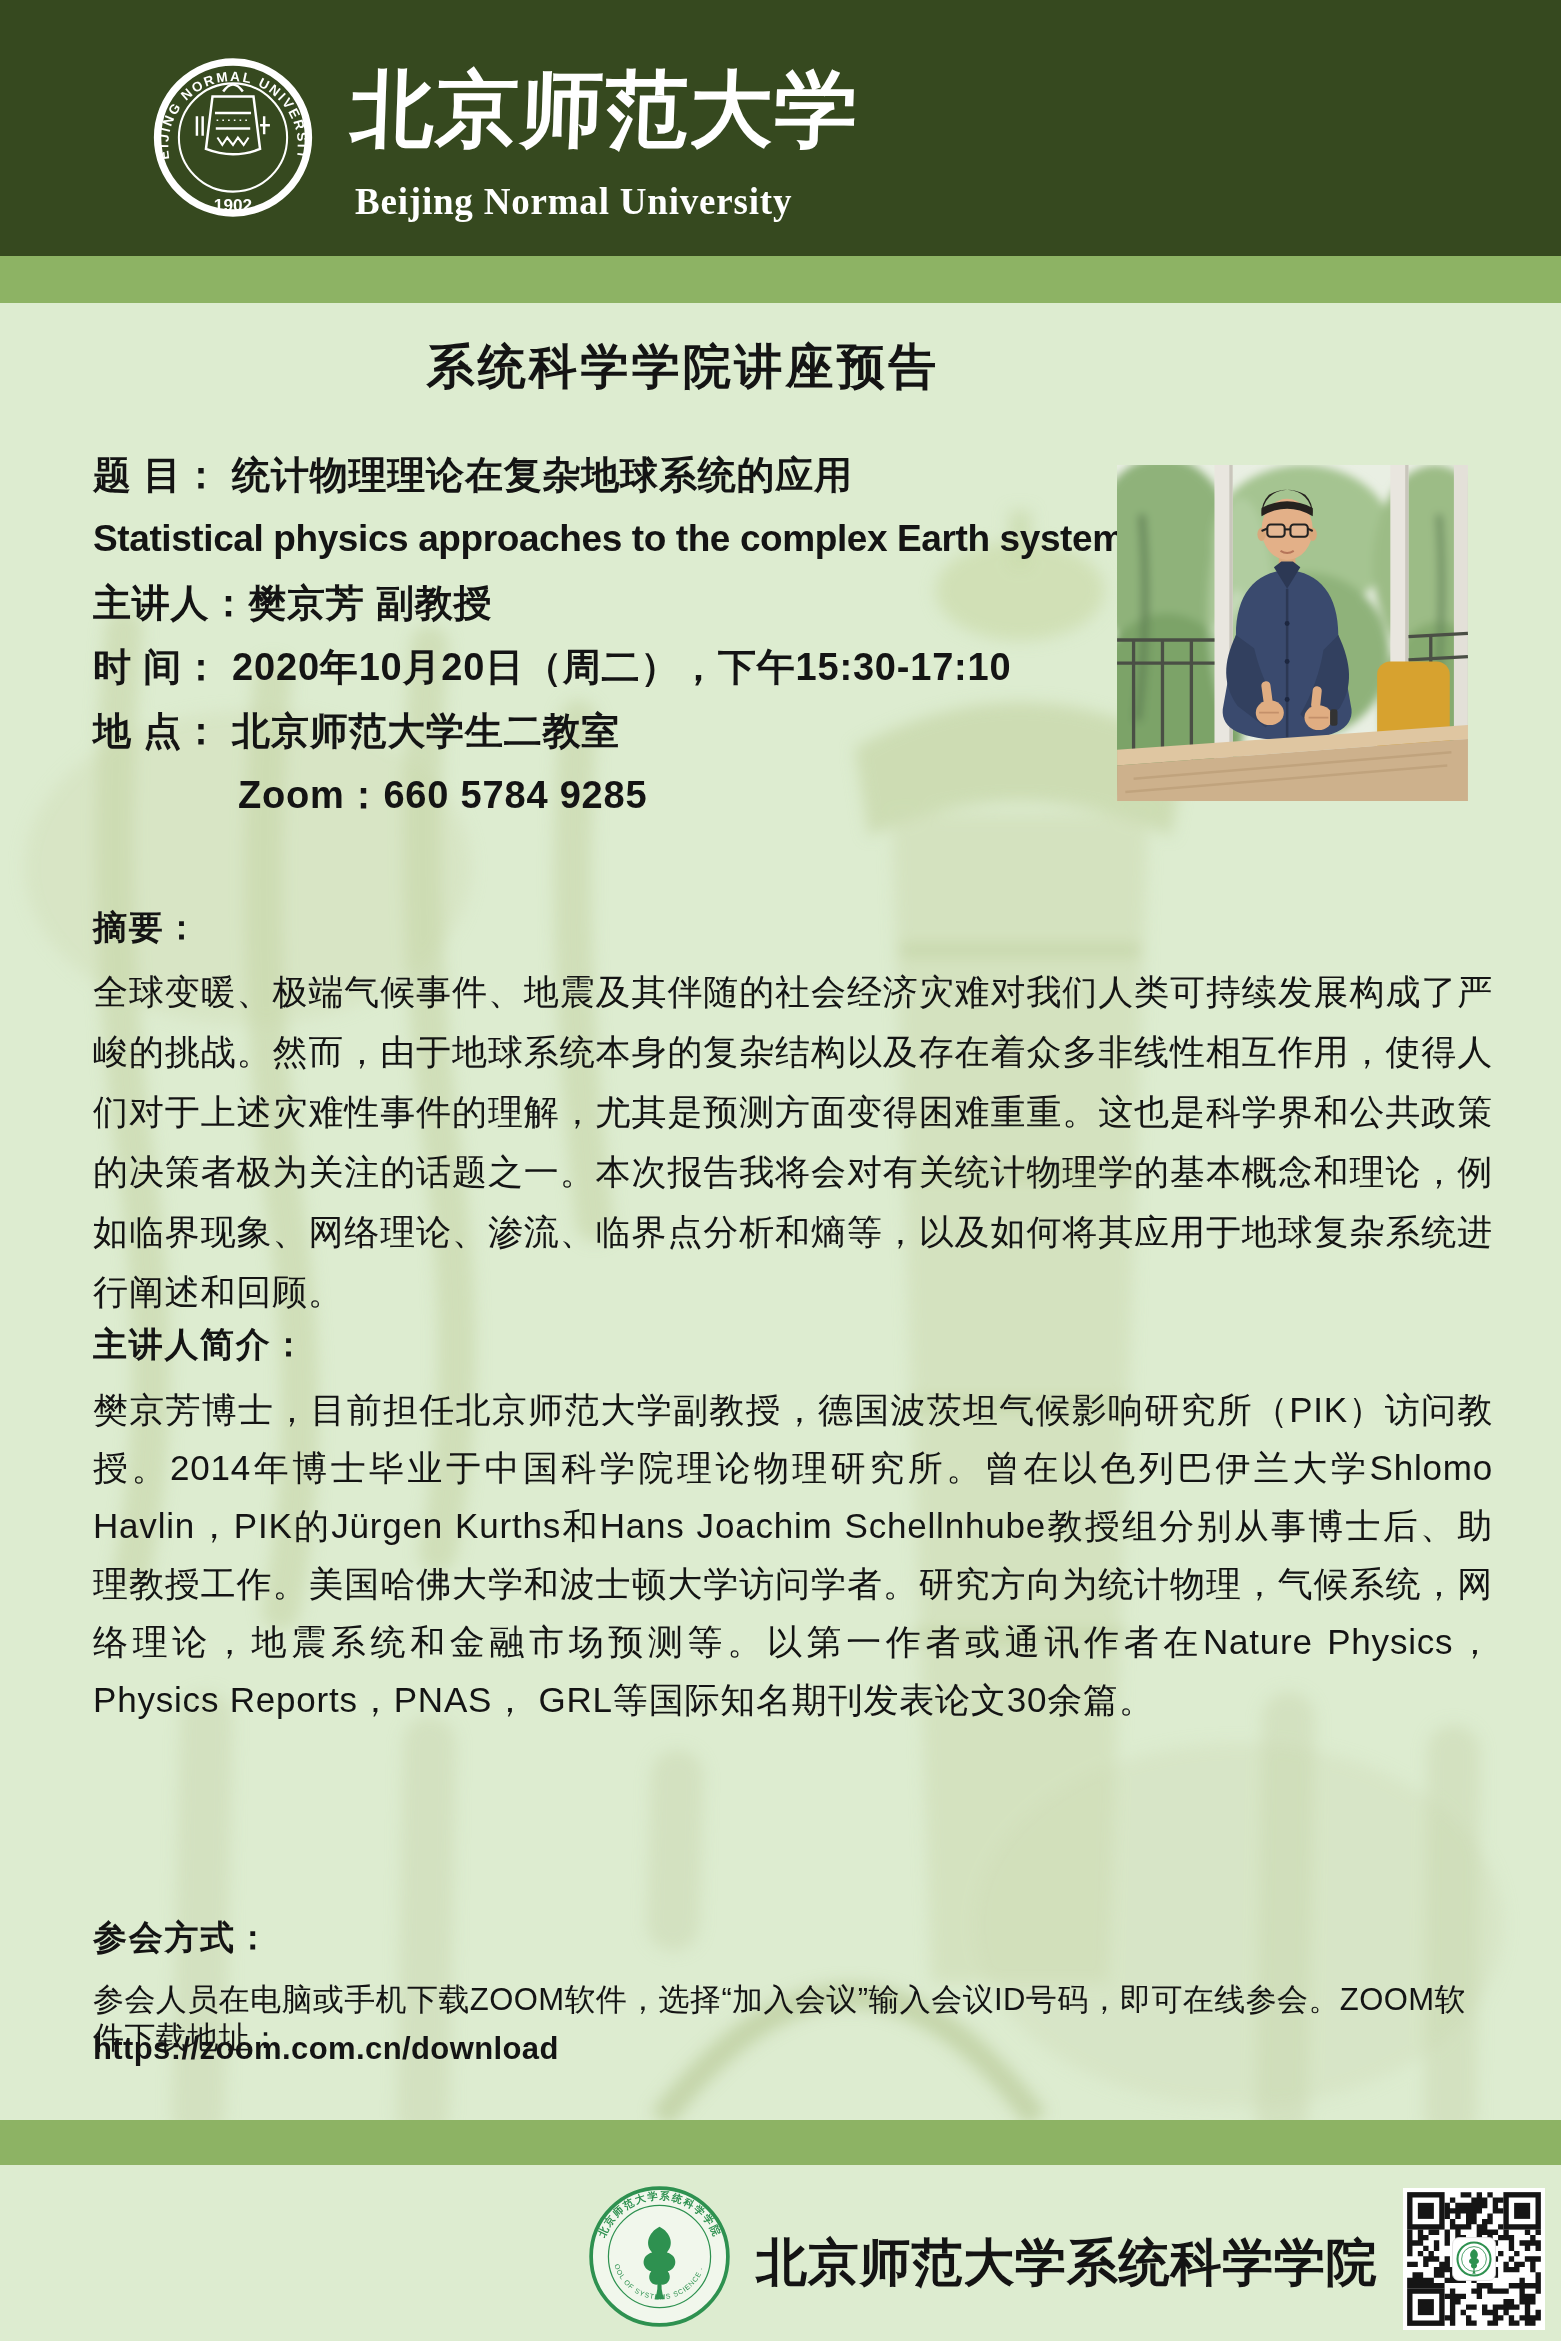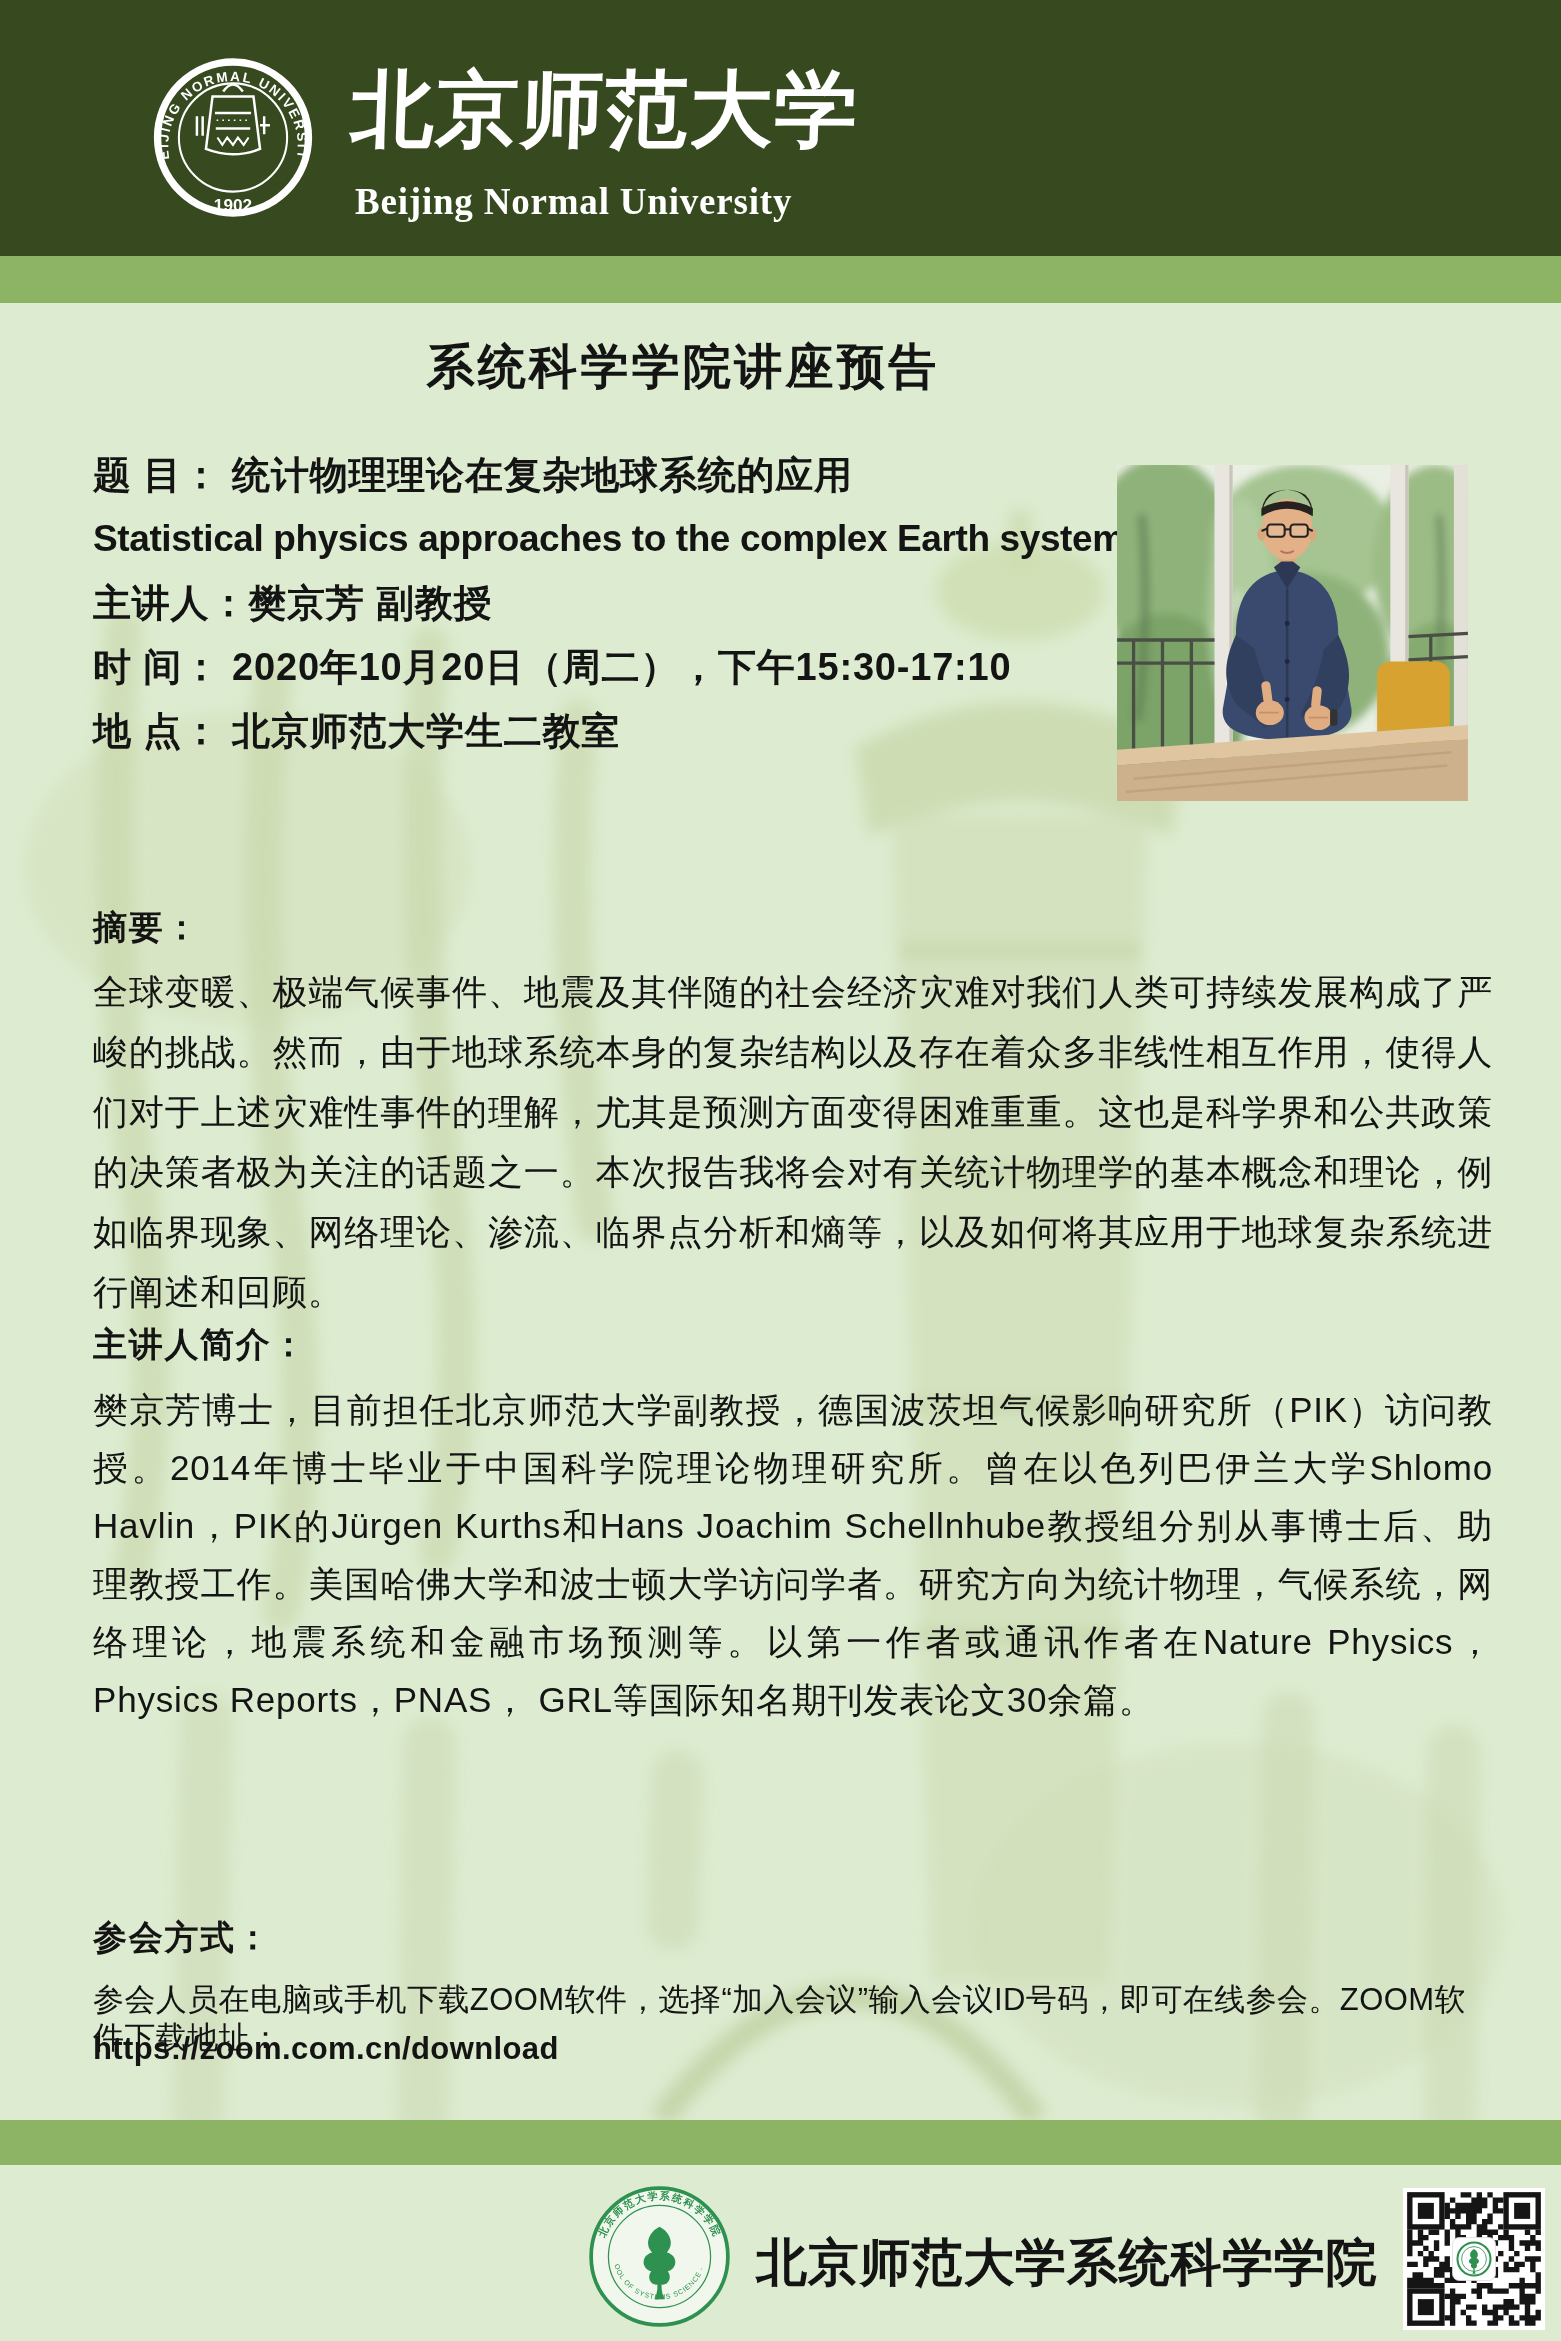--- a/index.html
+++ b/index.html
@@ -119,20 +119,21 @@
   <div class="abs band top"></div>
 
   <div class="abs page-title">系统科学学院讲座预告</div>
 
   <div class="abs info">
     <div class="info-row">题 目： 统计物理理论在复杂地球系统的应用</div>
     <div class="info-row en">Statistical physics approaches to the complex Earth system</div>
     <div class="info-row">主讲人：樊京芳 副教授</div>
     <div class="info-row">时 间： 2020年10月20日（周二），下午15:30-17:10</div>
     <div class="info-row">地 点： 北京师范大学生二教室</div>
+    <div class="info-row zoom-row">Zoom：660 5784 9285</div>
   </div>
 
   <svg class="abs" style="left:1117px;top:465px;" width="351" height="336" viewBox="0 0 425 407">
     <defs>
         <filter id="pblur">
           <feGaussianBlur stdDeviation="5"></feGaussianBlur>
         </filter>
       </defs>
     <rect width="425" height="407" fill="#e9efe3"></rect>
     <g filter="url(#pblur)">

